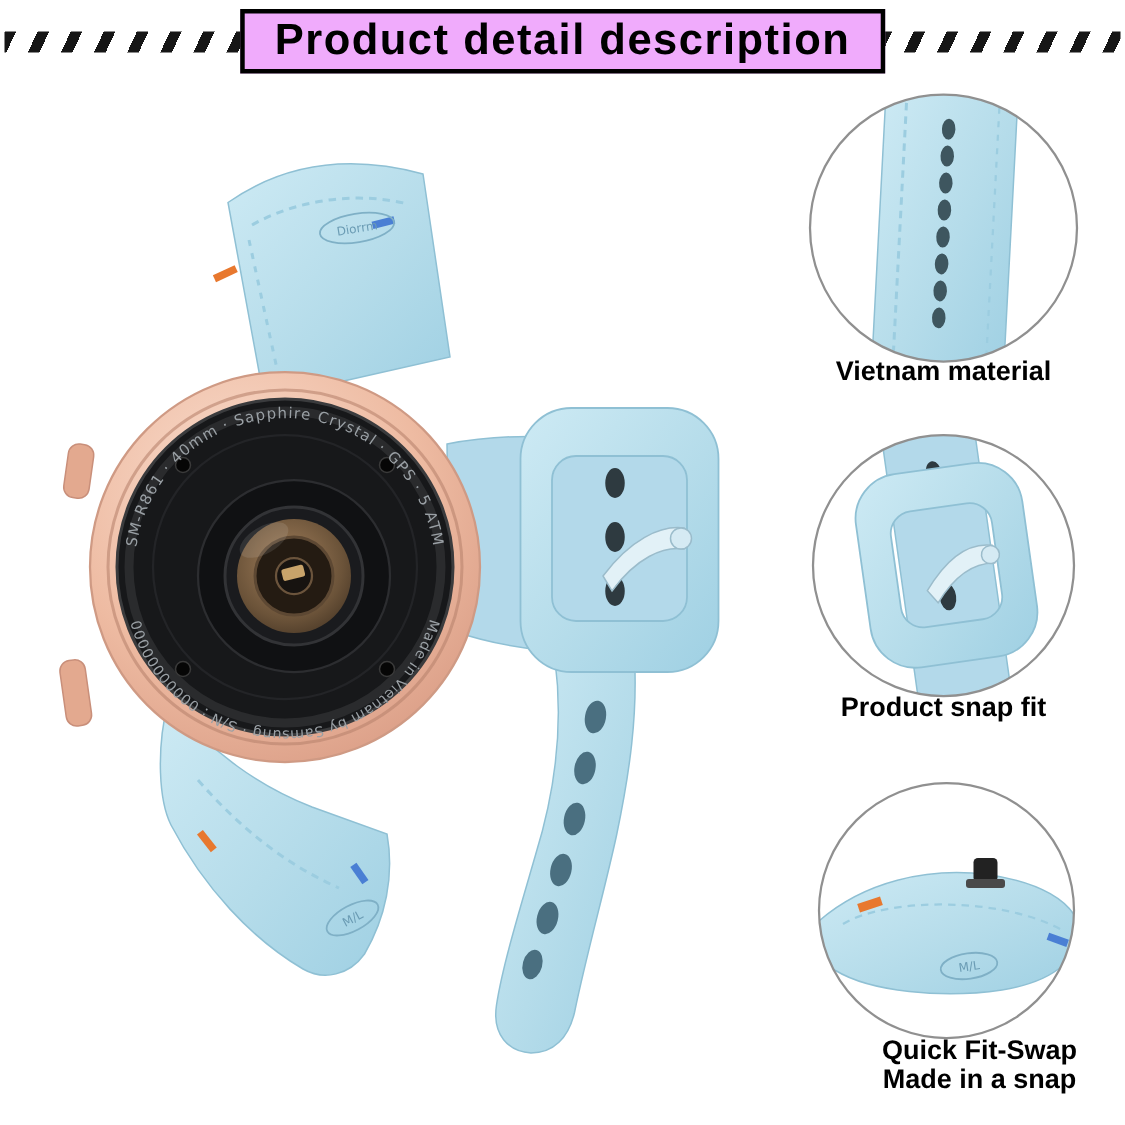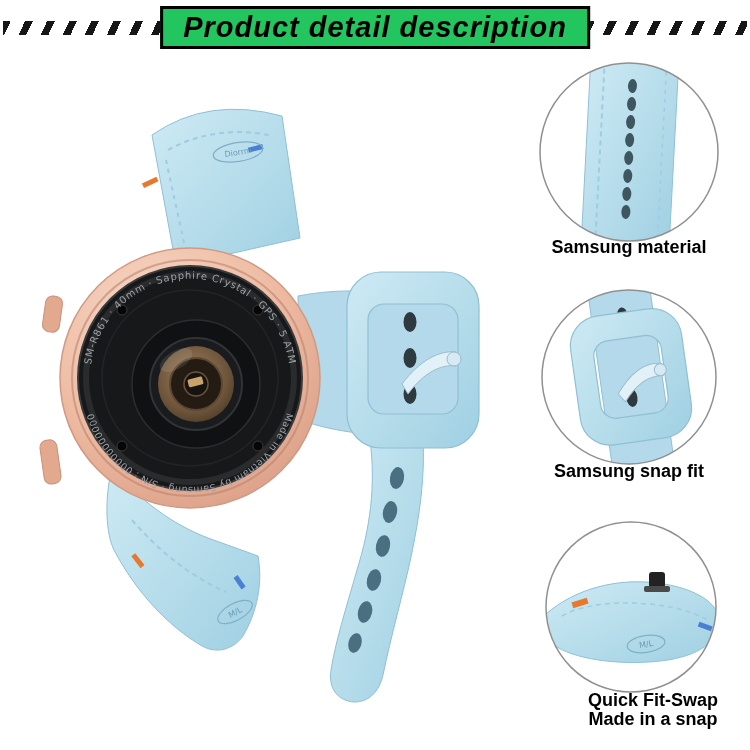--- a/index.html
+++ b/index.html
@@ -5,21 +5,21 @@
   * { margin:0; padding:0; box-sizing:border-box; }
   body { background:#fff; }
   .page {
     position:relative; width:750px; height:750px; background:#fff;
     font-family:"Liberation Sans", sans-serif; overflow:hidden;
   }
   .scene { position:absolute; left:0; top:0; }
   .title-box {
     position:absolute; left:50%; top:6px; transform:translateX(-50%);
     border:3px solid #000; padding:2px 20px; font-size:29px; font-weight:bold;
-    letter-spacing:1px; color:#000; background:#22c55e; white-space:nowrap;font-style:italic;
+    letter-spacing:1px; color:#000; background:#f0abfc; white-space:nowrap;
   }
   .dash-bar {
     position:absolute; top:21px; width:160px; height:14px;
     background:repeating-linear-gradient(115deg, #161616 0 7px, transparent 7px 20px);
   }
   .dash-left { left:3px; }
   .dash-right { right:3px; }
   .callout-label {
     position:absolute; width:224px; text-align:center;
     font-size:18px; font-weight:bold; color:#000; line-height:19px;
@@ -202,20 +202,20 @@
         </g>
       </g>
       <circle cx="631" cy="607" r="85" fill="none" stroke="#909090" stroke-width="1.5"></circle>
     </g>
   </svg>
 
   <div class="dash-bar dash-left"></div>
   <div class="dash-bar dash-right"></div>
   <div class="title-box">Product detail description</div>
 
-  <div class="callout-label label-1">Samsung material</div>
-  <div class="callout-label label-2">Samsung snap fit</div>
+  <div class="callout-label label-1">Vietnam material</div>
+  <div class="callout-label label-2">Product snap fit</div>
   <div class="callout-label label-3">
     <div>Quick Fit-Swap</div>
     <div>Made in a snap</div>
   </div>
 
 </div>
 
 </body></html>

